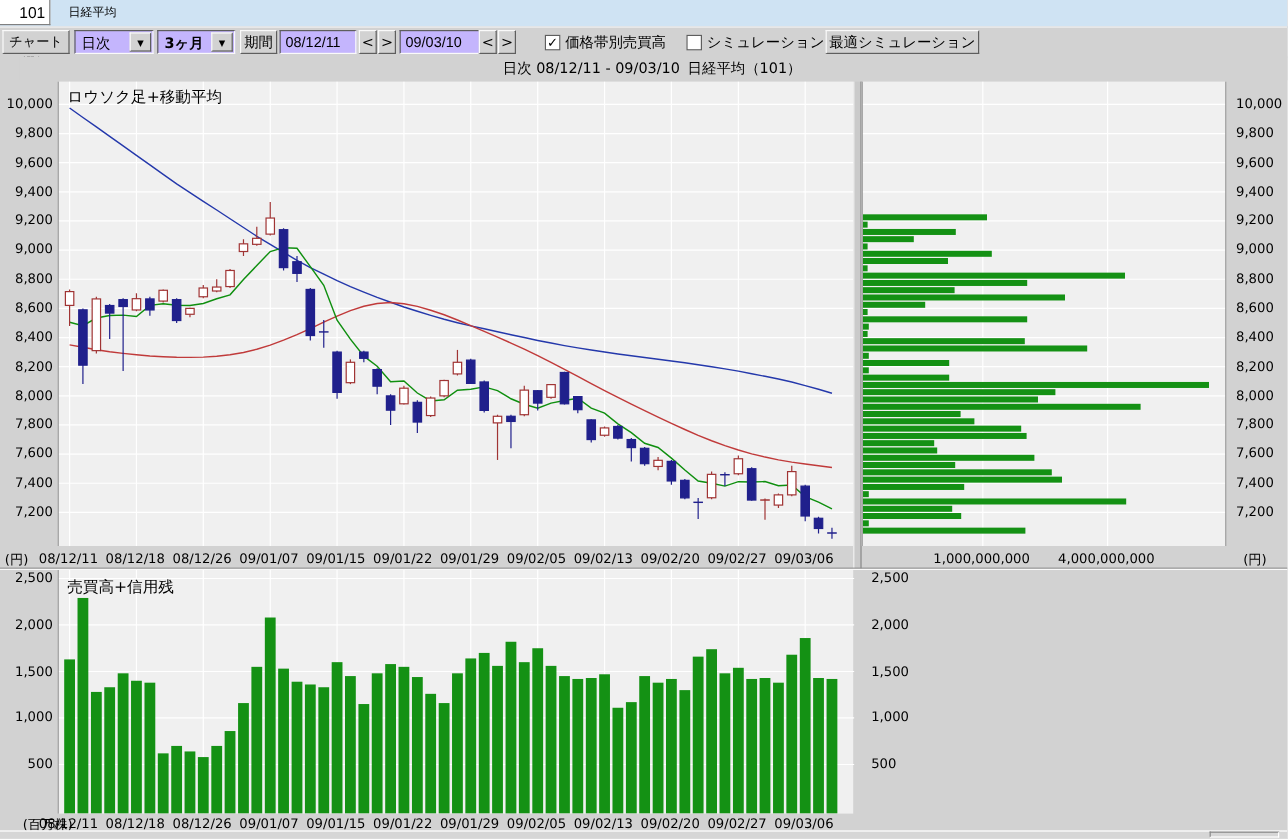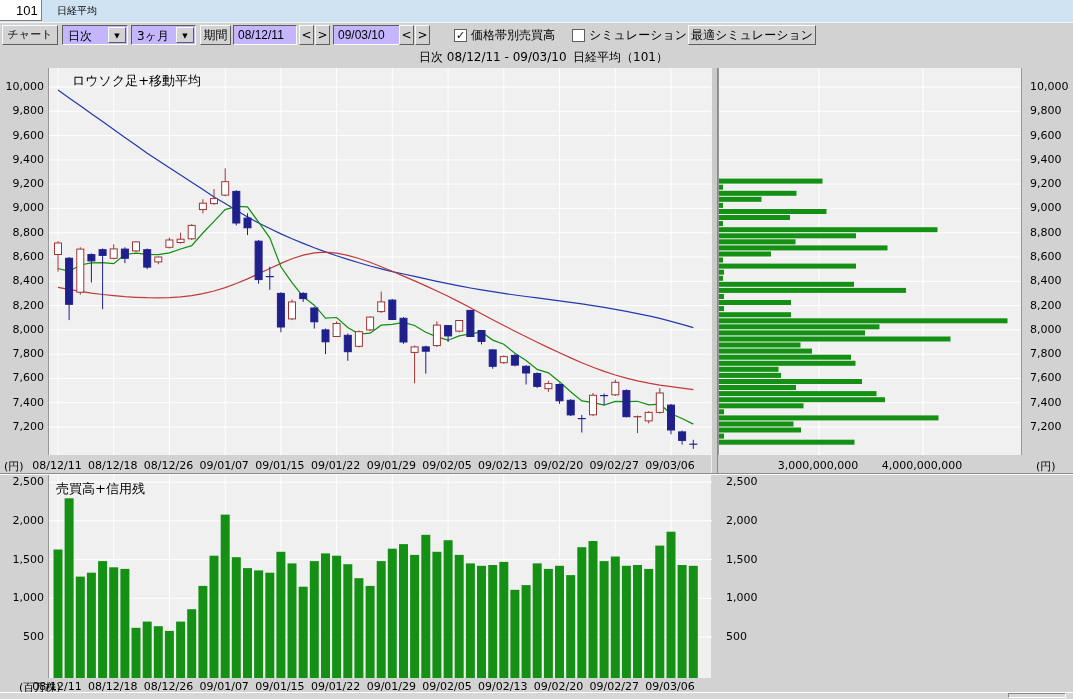--- a/index.html
+++ b/index.html
@@ -47,21 +47,21 @@
     <input class="abs codebox" style="border-top: none; border-left: none; border-image: initial; border-right: 1px solid rgb(128, 128, 128); border-bottom: 1px solid rgb(128, 128, 128);" value="101">
     <div class="abs wtitle">日経平均</div>
   </div>
 
   <div class="abs toolbar">
     <div class="abs btn" style="left:2px;top:2px;width:56px;height:20px;line-height:18px;font-size:11px;">チャート選択</div>
     <div class="abs sunken" style="left:62px;top:2px;width:66px;height:20px;">
       <span class="combo-text">日次</span>
       <span class="combo-arrow">▼</span>
     </div>
-    <div class="abs sunken" style="left:131px;top:2px;width:65px;height:20px;">
+    <div class="abs sunken" style="left:131px;top:2px;width:65px;height:20px;font-weight:bold;">
       <span class="combo-text">3ヶ月</span>
       <span class="combo-arrow">▼</span>
     </div>
     <div class="abs btn" style="left:200px;top:2px;width:31px;height:20px;line-height:18px;">期間</div>
     <input class="abs sunken" style="left: 233px; top: 2px; width: 64px; height: 20px; padding-left: 4px;" value="08/12/11">
     <div class="abs btn" style="left:299px;top:2px;width:15px;height:20px;line-height:18px;">&lt;</div>
     <div class="abs btn" style="left:315px;top:2px;width:15px;height:20px;line-height:18px;">&gt;</div>
     <input class="abs sunken" style="left: 333px; top: 2px; width: 68px; height: 20px; padding-left: 4px;" value="09/03/10">
     <div class="abs btn" style="left:399px;top:2px;width:15px;height:20px;line-height:18px;">&lt;</div>
     <div class="abs btn" style="left:415px;top:2px;width:15px;height:20px;line-height:18px;">&gt;</div>
@@ -221,21 +221,21 @@
         <rect x="596.2" y="344.4" width="7" height="8.5" fill="#ffffff" stroke="#a03434" stroke-width="1"></rect>
         <line x1="610.8" y1="320.1" x2="610.8" y2="345.6" stroke="#a03434" stroke-width="1"></line>
         <rect x="607.3" y="325.0" width="7" height="19.4" fill="#ffffff" stroke="#a03434" stroke-width="1"></rect>
         <line x1="622.0" y1="335.9" x2="622.0" y2="366.3" stroke="#20208c" stroke-width="1"></line>
         <rect x="618.5" y="337.1" width="7" height="24.9" fill="#20208c" stroke="#20208c" stroke-width="1"></rect>
         <line x1="633.1" y1="362.6" x2="633.1" y2="376.6" stroke="#20208c" stroke-width="1"></line>
         <rect x="629.6" y="363.9" width="7" height="8.5" fill="#20208c" stroke="#20208c" stroke-width="1"></rect>
         <line x1="644.3" y1="371.8" x2="644.3" y2="380.9" stroke="#20208c" stroke-width="1"></line>
         <line x1="640.3" y1="376.2" x2="648.3" y2="376.2" stroke="#20208c" stroke-width="1.2"></line>
       </svg>
-    <div class="abs ptitle" style="left:7px;top:4px;margin-left:16px;">ロウソク足+移動平均</div>
+    <div class="abs ptitle" style="left:7px;top:4px;">ロウソク足+移動平均</div>
   </div>
 
   <div class="abs divider-v"></div>
 
   <div class="abs plot" style="left:718px;top:68px;width:304px;height:387px;border-right:1px solid #979797;">
     <svg id="vbp-svg" width="302" height="387">
         <line x1="0" y1="359.0" x2="302" y2="359.0" stroke="#ffffff" stroke-width="1"></line>
         <line x1="0" y1="334.7" x2="302" y2="334.7" stroke="#ffffff" stroke-width="1"></line>
         <line x1="0" y1="310.4" x2="302" y2="310.4" stroke="#ffffff" stroke-width="1"></line>
         <line x1="0" y1="286.1" x2="302" y2="286.1" stroke="#ffffff" stroke-width="1"></line>
@@ -438,21 +438,21 @@
     <div class="ticklabel" style="left: 417.075px; top: 459px; width: 60px; text-align: center;">09/02/05</div>
     <div class="ticklabel" style="left: 417.075px; top: 680px; width: 60px; text-align: center;">09/02/05</div>
     <div class="ticklabel" style="left: 472.8px; top: 459px; width: 60px; text-align: center;">09/02/13</div>
     <div class="ticklabel" style="left: 472.8px; top: 680px; width: 60px; text-align: center;">09/02/13</div>
     <div class="ticklabel" style="left: 528.525px; top: 459px; width: 60px; text-align: center;">09/02/20</div>
     <div class="ticklabel" style="left: 528.525px; top: 680px; width: 60px; text-align: center;">09/02/20</div>
     <div class="ticklabel" style="left: 584.25px; top: 459px; width: 60px; text-align: center;">09/02/27</div>
     <div class="ticklabel" style="left: 584.25px; top: 680px; width: 60px; text-align: center;">09/02/27</div>
     <div class="ticklabel" style="left: 639.975px; top: 459px; width: 60px; text-align: center;">09/03/06</div>
     <div class="ticklabel" style="left: 639.975px; top: 680px; width: 60px; text-align: center;">09/03/06</div>
-    <div class="ticklabel" style="left: 763px; top: 459px; width: 110px; text-align: center;">3,000,000,000</div>
+    <div class="ticklabel" style="left: 763px; top: 459px; width: 110px; text-align: center;">1,000,000,000</div>
     <div class="ticklabel" style="left: 867px; top: 459px; width: 110px; text-align: center;">4,000,000,000</div>
     <div class="ticklabel" style="left: 0px; top: 475.05px; width: 44px; text-align: right;">2,500</div>
     <div class="ticklabel" style="left: 726px; top: 475.05px; width: 44px; text-align: left;">2,500</div>
     <div class="ticklabel" style="left: 0px; top: 513.8px; width: 44px; text-align: right;">2,000</div>
     <div class="ticklabel" style="left: 726px; top: 513.8px; width: 44px; text-align: left;">2,000</div>
     <div class="ticklabel" style="left: 0px; top: 552.55px; width: 44px; text-align: right;">1,500</div>
     <div class="ticklabel" style="left: 726px; top: 552.55px; width: 44px; text-align: left;">1,500</div>
     <div class="ticklabel" style="left: 0px; top: 591.3px; width: 44px; text-align: right;">1,000</div>
     <div class="ticklabel" style="left: 726px; top: 591.3px; width: 44px; text-align: left;">1,000</div>
     <div class="ticklabel" style="left: 0px; top: 630.05px; width: 44px; text-align: right;">500</div>

